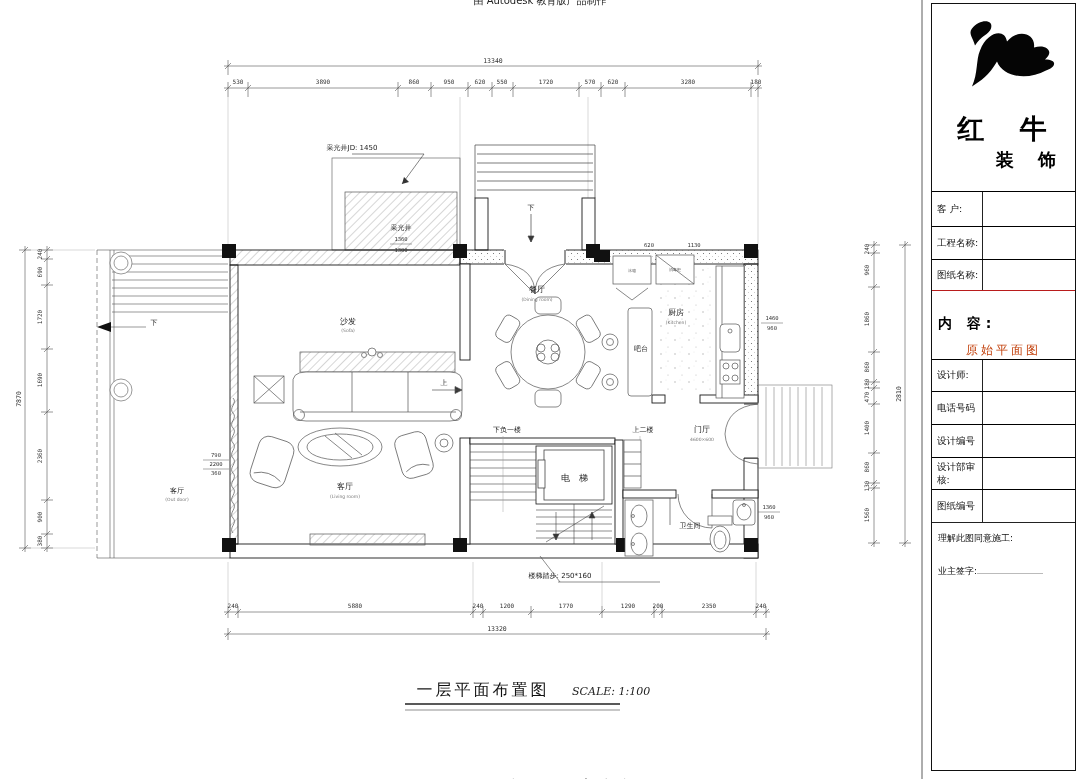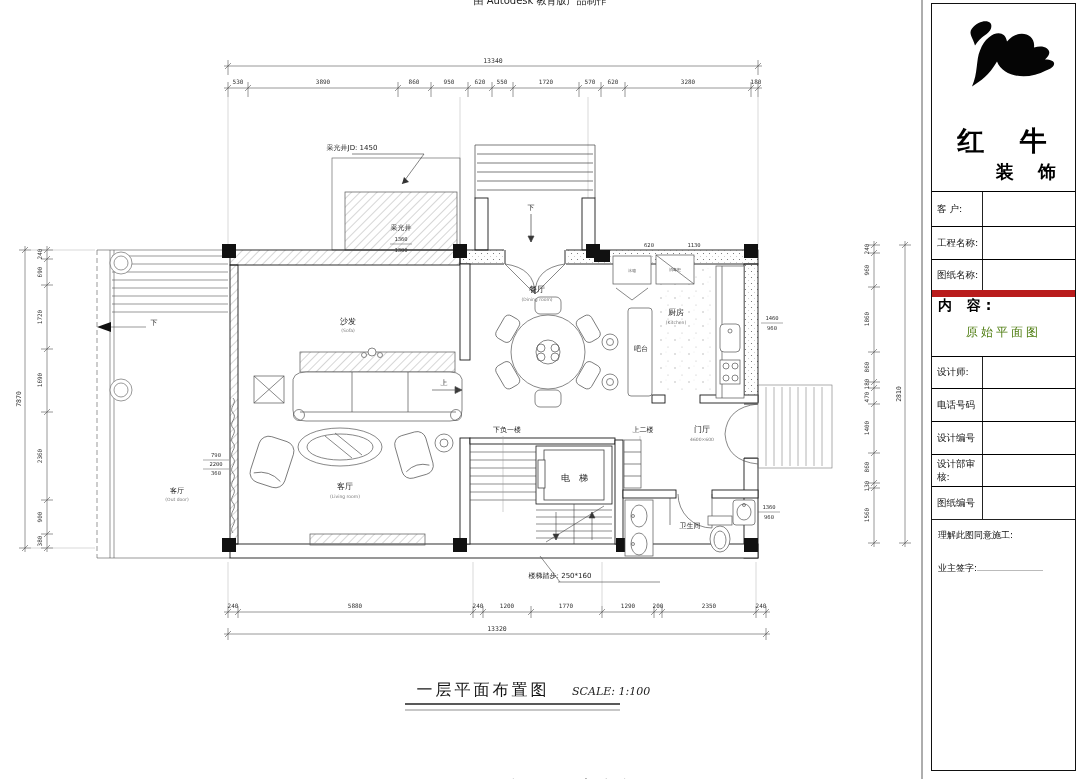--- a/index.html
+++ b/index.html
@@ -17,29 +17,29 @@
   .ptitle{font:16px "DejaVu Sans",sans-serif;fill:#111;text-anchor:middle;letter-spacing:3px;}
   .pscale{font:italic 11px "DejaVu Serif",serif;fill:#222;}
   
   .tb{position:absolute;left:931px;top:3px;width:145px;height:768px;border:1.6px solid #111;
       box-sizing:border-box;display:flex;flex-direction:column;background:#fff;}
   .tb-row{display:flex;border-top:1px solid #000000;box-sizing:border-box;flex:0 0 auto;}
   .tb-label{width:51px;flex:0 0 51px;border-right:1px solid #222;display:flex;align-items:center;
       padding-left:5px;font-size:9.5px;color:#111;box-sizing:border-box;}
   .tb-cell{flex:1;}
   .tb-logo{flex:0 0 187px;display:flex;flex-direction:column;align-items:center;box-sizing:border-box;}
-  .brand1{font-size:27px;font-weight:bold;letter-spacing:13px;color:#000;margin-top:14px;padding-left:10px;}
+  .brand1{font-size:27px;font-weight:bold;letter-spacing:13px;color:#000;margin-top:2px;padding-left:10px;}
   .brand2{font-size:18px;font-weight:bold;letter-spacing:9px;color:#000;align-self:flex-end;
           padding-right:10px;margin-top:1px;}
   .tb-statement{flex:0 0 142px;border-top:1px solid #222;padding:8px 6px 0 6px;box-sizing:border-box;}
   .tb-statement .st-title{font-size:11px;font-weight:bold;color:#111;margin-bottom:6px;}
   .tb-statement .st-item{font-size:8px;color:#222;line-height:1.5;margin-bottom:2px;}
-  .tb-content{flex:0 0 66px;border-top:7px solid #b91c1c;padding:0 6px 0 6px;box-sizing:border-box;}
+  .tb-content{flex:0 0 66px;border-top:1px solid #b91c1c;padding:24px 6px 0 6px;box-sizing:border-box;}
   .tb-content .ct-label{font-size:14px;font-weight:bold;letter-spacing:5px;color:#000;}
-  .tb-content .ct-value{font-size:12px;letter-spacing:3px;color:#4d7c0f;text-align:center;margin-top:9px;}
+  .tb-content .ct-value{font-size:12px;letter-spacing:3px;color:#c2410c;text-align:center;margin-top:9px;}
   .tb-footer{flex:1;border-top:1px solid #222;padding:9px 6px 0 6px;font-size:9px;color:#111;
              box-sizing:border-box;}
   .tb-footer .sig{margin-top:20px;}
   .sig-line{display:inline-block;width:66px;border-bottom:1px solid #bbb;height:8px;}
 </style>
 </head>
 <body>
 
 <div id="sheet">
 

